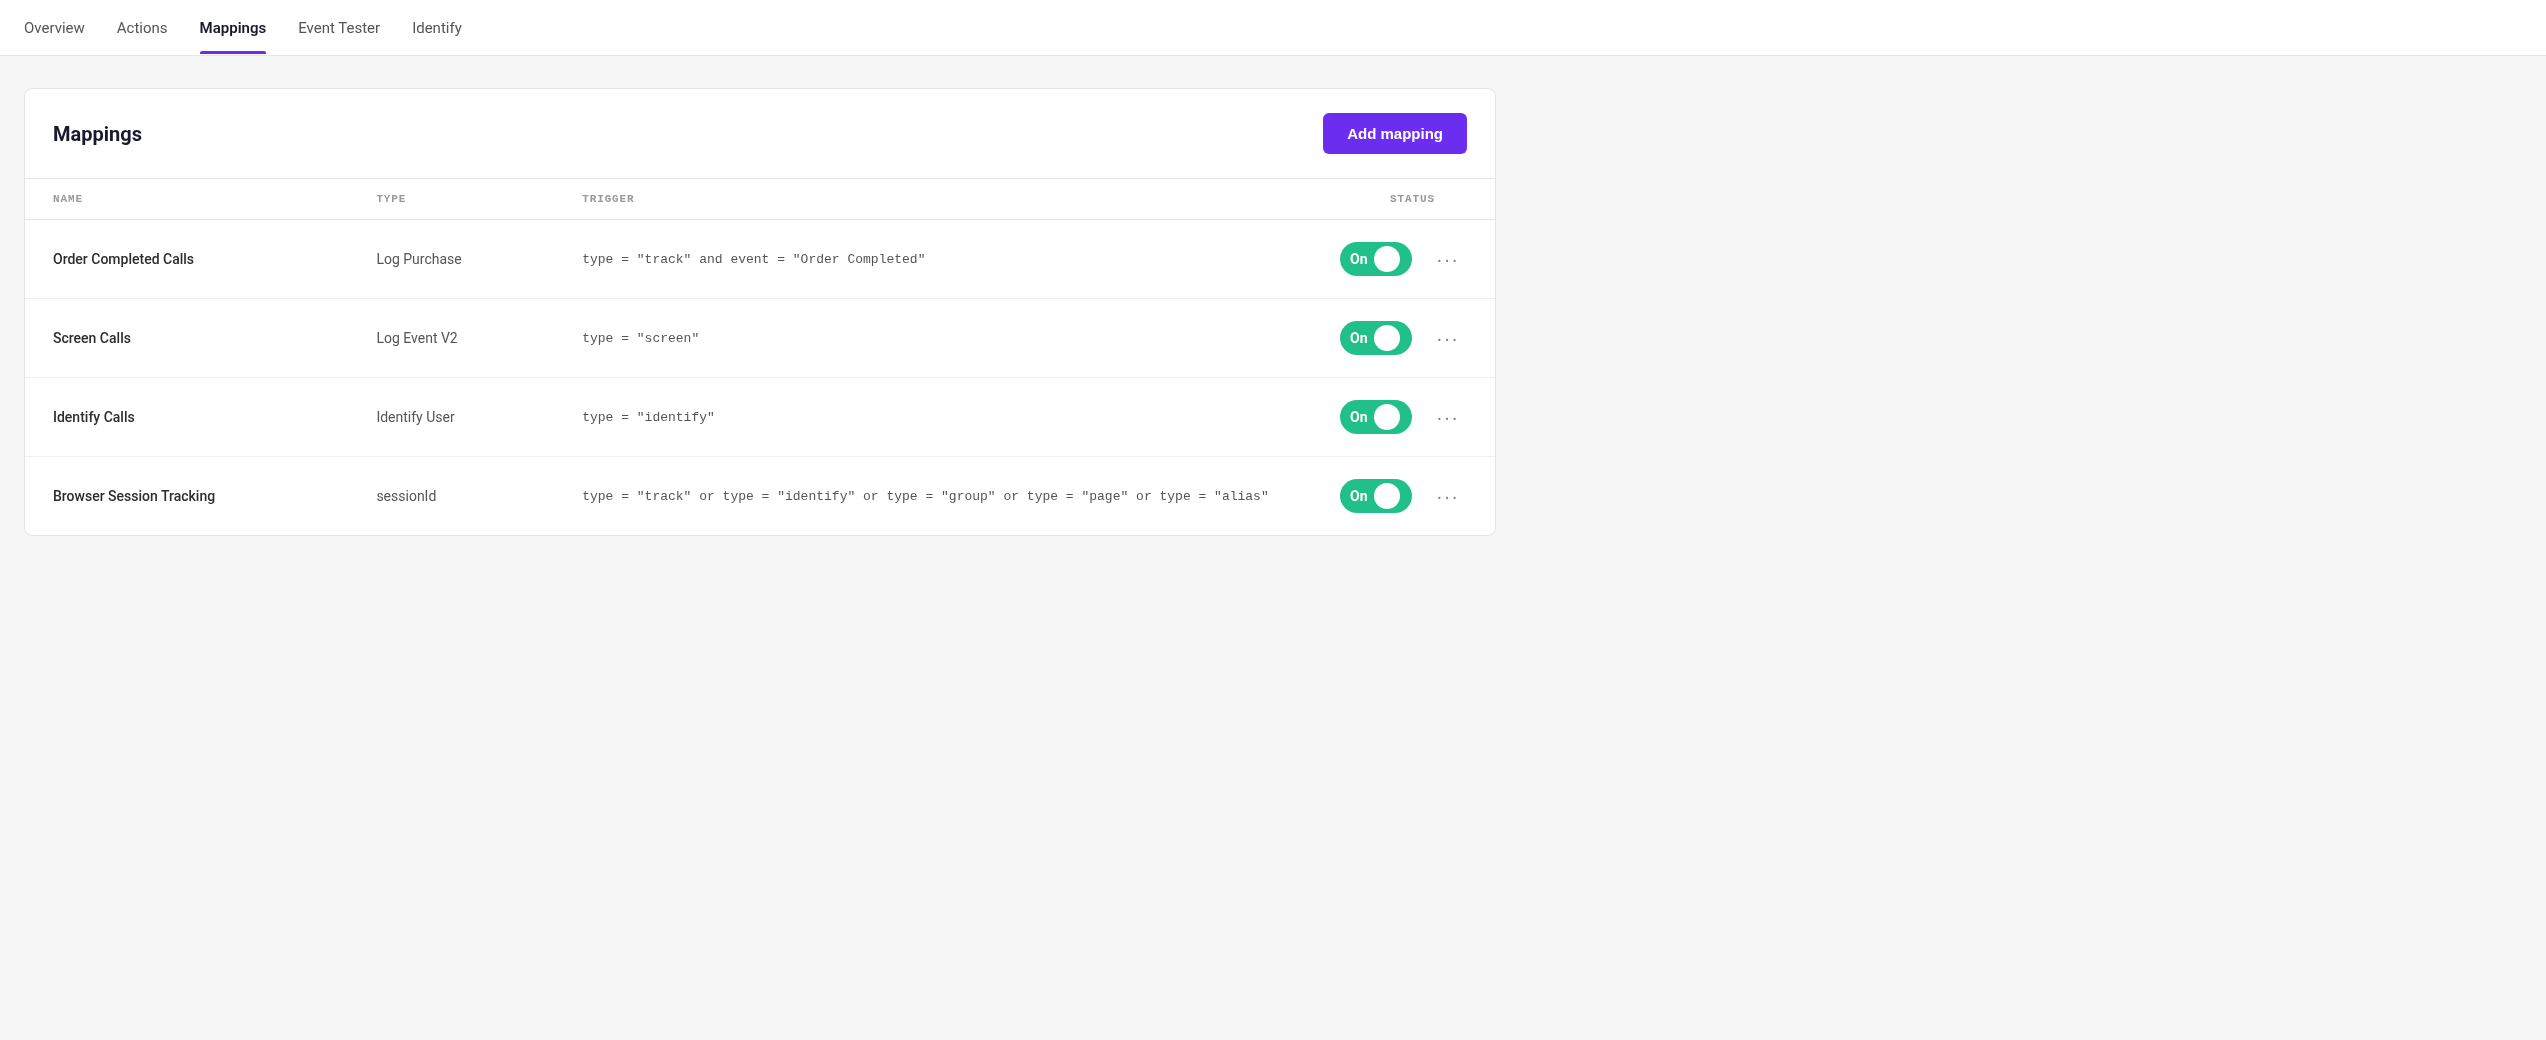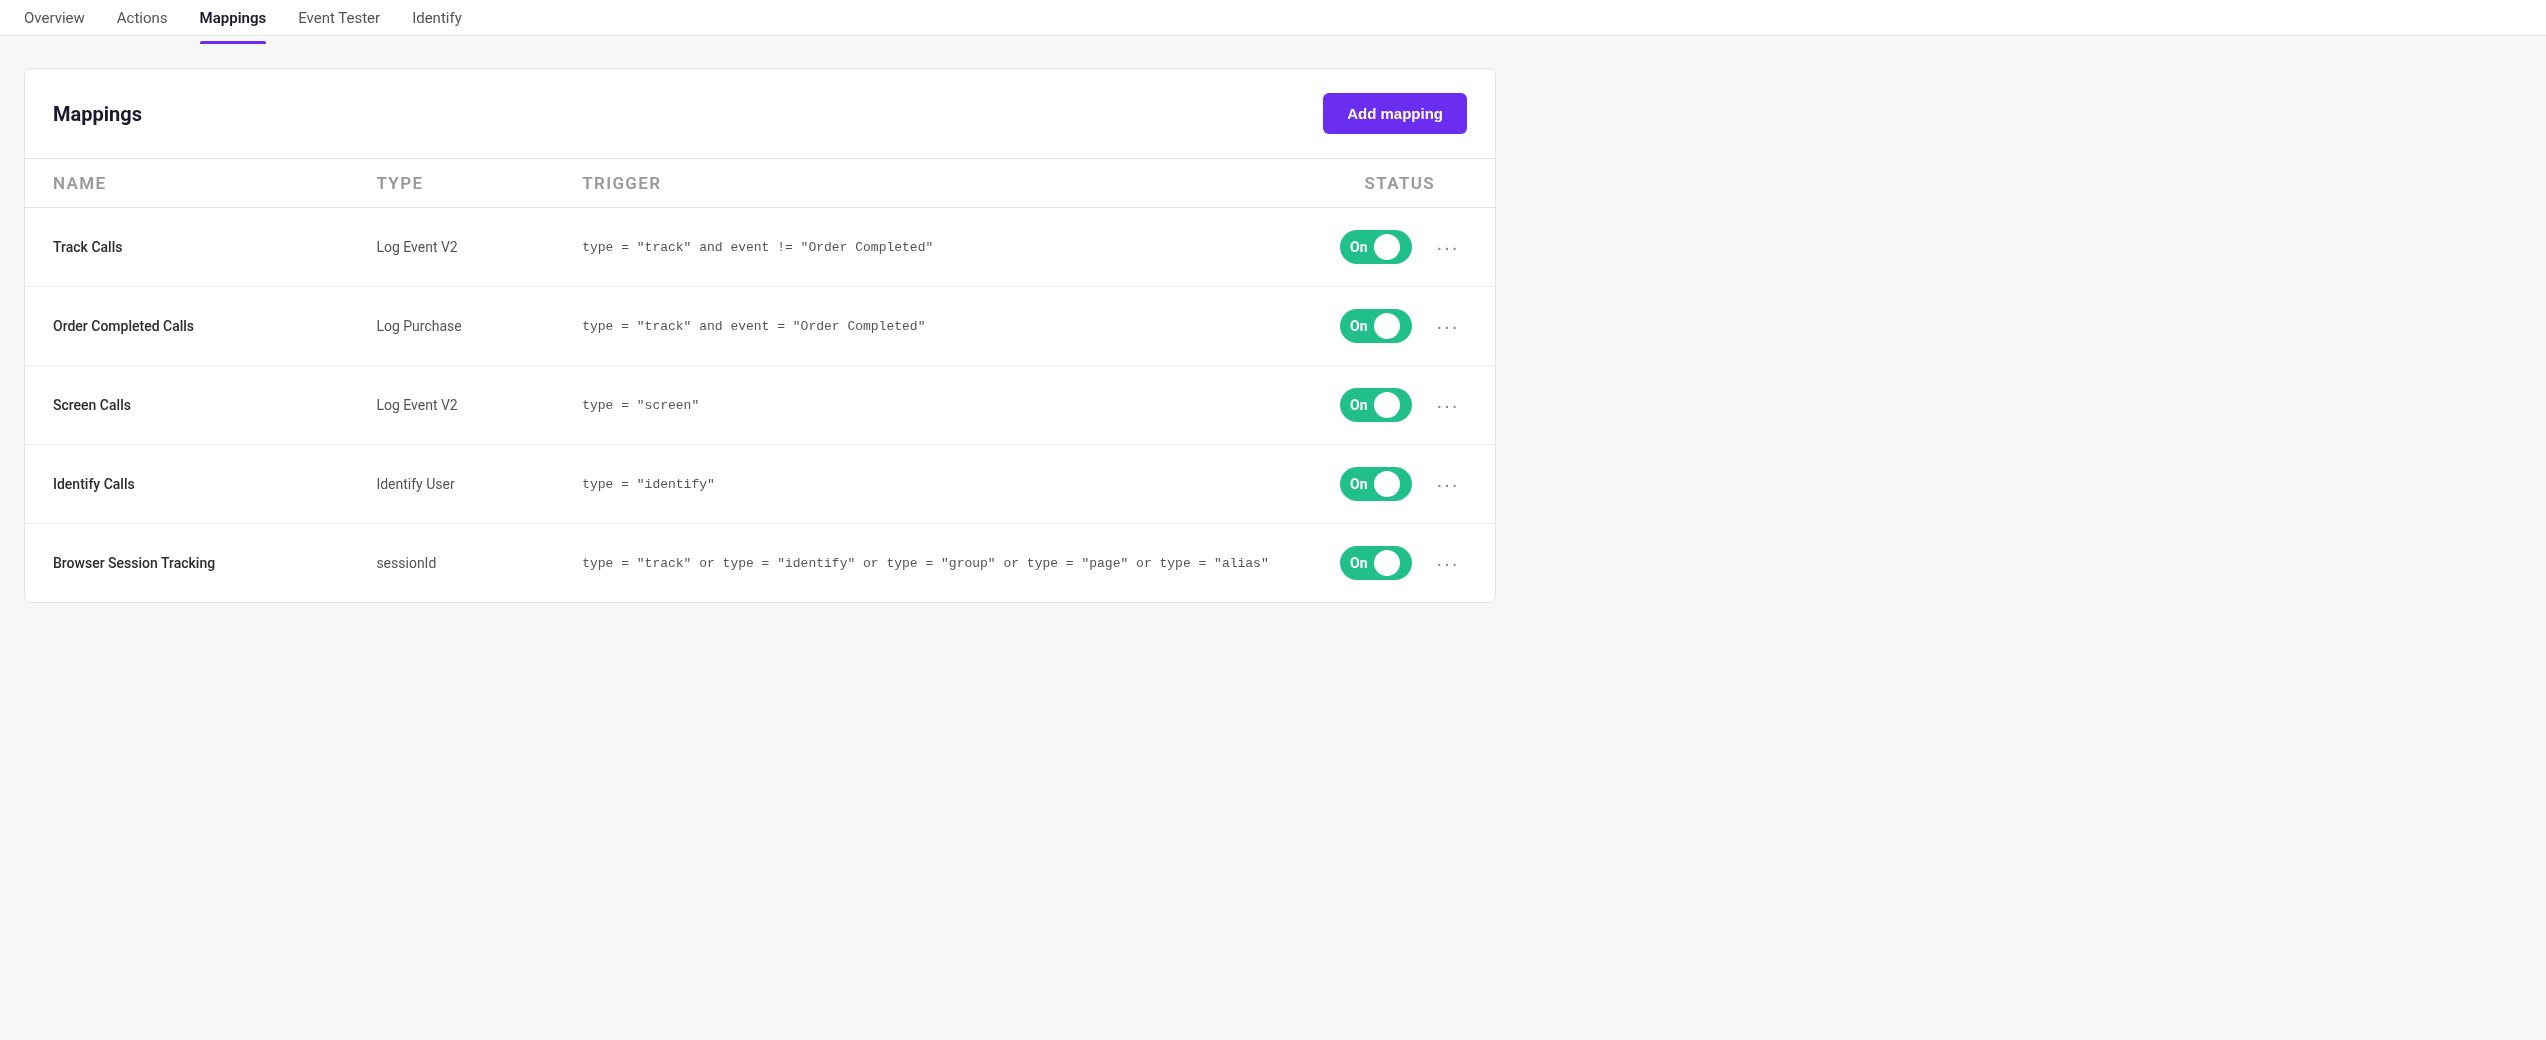--- a/index.html
+++ b/index.html
@@ -10,21 +10,21 @@
       font-size: 14px;
     }
 
     
     .top-nav {
       display: flex;
       align-items: center;
       background: #fff;
       border-bottom: 1px solid #e5e5e5;
       padding: 0 24px;
-      height: 36px;
+      height: 56px;
       gap: 32px;
     }
     .nav-item {
       font-size: 15px;
       color: #555;
       cursor: pointer;
       padding: 16px 0;
       text-decoration: none;
       position: relative;
     }
@@ -88,26 +88,27 @@
       width: 100%;
       border-collapse: collapse;
     }
 
     .table thead tr {
       border-bottom: 1px solid #e5e5e5;
     }
 
     .table th {
       text-align: left;
-      font-size: 17px;
+      font-size: 11px;
       font-weight: 600;
       color: #999;
       letter-spacing: 0.08em;
       text-transform: uppercase;
       padding: 14px 28px;
+      font-family: Liberation Mono, monospace;
     }
 
     .table th.col-name { width: 22%; }
     .table th.col-type { width: 14%; }
     .table th.col-trigger { width: auto; }
     .table th.col-status { width: 160px; text-align: right; padding-right: 60px; }
 
     .table tbody tr {
       border-bottom: 1px solid #efefef;
     }
@@ -206,34 +207,20 @@
     <table class="table">
       <thead>
         <tr>
           <th class="col-name">NAME</th>
           <th class="col-type">TYPE</th>
           <th class="col-trigger">TRIGGER</th>
           <th class="col-status">STATUS</th>
         </tr>
       </thead>
       <tbody id="table-body">
-      <tr>
-    <td class="col-name">Track Calls</td>
-    <td class="col-type">Log Event V2</td>
-    <td class="col-trigger">type = "track" and event != "Order Completed"</td>
-    <td class="col-status">
-      <div class="status-cell">
-        <div class="toggle">
-          <span class="toggle-label">On</span>
-          <div class="toggle-knob"></div>
-        </div>
-        <button class="more-btn">···</button>
-      </div>
-    </td>
-  </tr>
           <tr>
     <td class="col-name">Order Completed Calls</td>
     <td class="col-type">Log Purchase</td>
     <td class="col-trigger">type = "track" and event = "Order Completed"</td>
     <td class="col-status">
       <div class="status-cell">
         <div class="toggle">
           <span class="toggle-label">On</span>
           <div class="toggle-knob"></div>
         </div>

